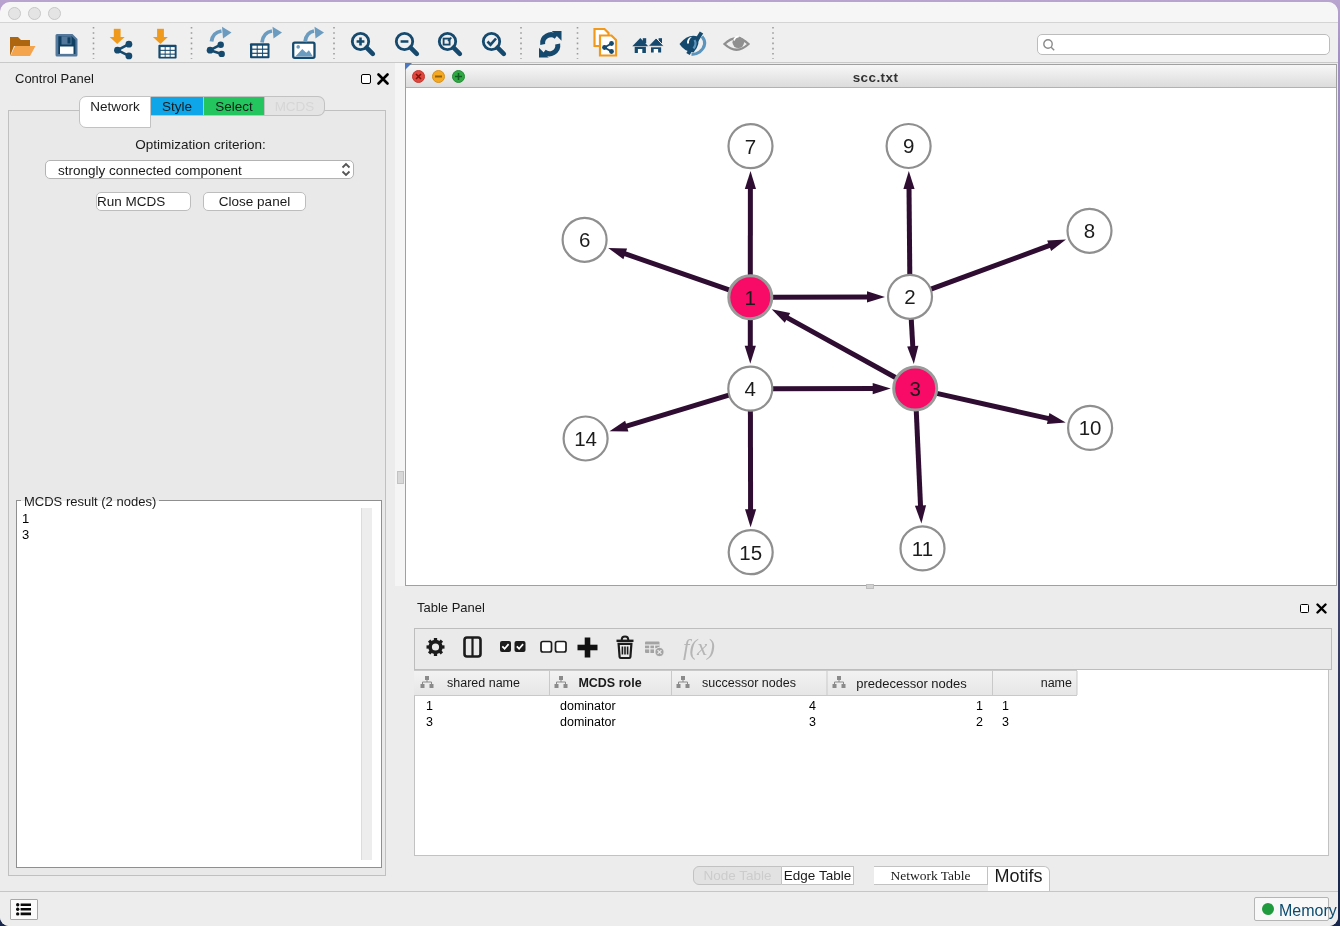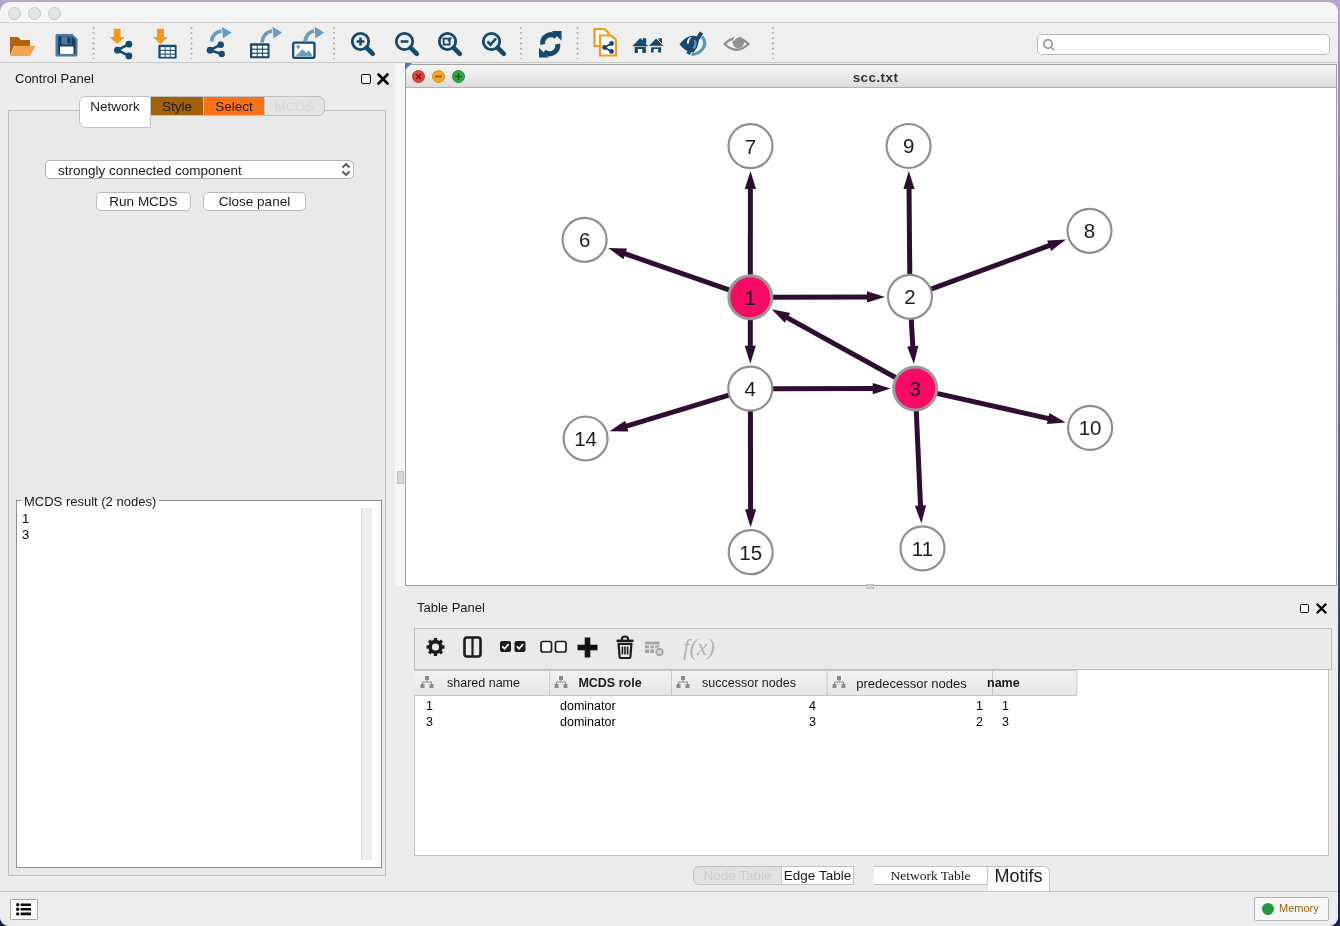--- a/index.html
+++ b/index.html
@@ -174,31 +174,32 @@
 <div class="abs" style="left:0;top:63px;width:395px;height:829px;background:#ececec;"></div>
 <div class="abs ttext" style="left:15px;top:71px;font-size:13px;">Control Panel</div>
 <div class="abs" style="left:361px;top:74px;width:8px;height:8px;border:1.6px solid #000;border-radius:2px;background:#fff;"></div>
 <svg class="abs" style="left:377px;top:73px;" width="12" height="12" viewBox="0 0 12 12">
  <path d="M1.5 1.5 L10.5 10.5 M10.5 1.5 L1.5 10.5" stroke="#000" stroke-width="2.6" stroke-linecap="round"></path>
 </svg>
 
 <div class="abs" style="left:8px;top:110px;width:378px;height:766px;background:#e9e9e9;border:1px solid #c0c0c0;box-sizing:border-box;"></div>
 
 <div class="abs ttext" style="left:79px;top:96px;width:72px;height:32px;background:#fff;border:1px solid #c2c2c2;border-radius:7px 0 0 7px;box-sizing:border-box;font-size:13.5px;line-height:20px;text-align:center;">Network</div>
-<div class="abs ttext" style="left:151px;top:96px;width:53px;height:20px;background:#a16207;border:1px solid #c2c2c2;border-left:none;box-sizing:border-box;font-size:13.5px;line-height:20px;text-align:center;">Style</div>
-<div class="abs ttext" style="left:204px;top:96px;width:61px;height:20px;background:#f97316;border:1px solid #c2c2c2;border-left:none;box-sizing:border-box;font-size:13.5px;line-height:20px;text-align:center;">Select</div>
+<div class="abs ttext" style="left:151px;top:96px;width:53px;height:20px;background:#0ea5e9;border:1px solid #c2c2c2;border-left:none;box-sizing:border-box;font-size:13.5px;line-height:20px;text-align:center;">Style</div>
+<div class="abs ttext" style="left:204px;top:96px;width:61px;height:20px;background:#22c55e;border:1px solid #c2c2c2;border-left:none;box-sizing:border-box;font-size:13.5px;line-height:20px;text-align:center;">Select</div>
 <div class="abs" style="left:265px;top:96px;width:60px;height:20px;background:#e4e4e4;border:1px solid #c2c2c2;border-left:none;border-radius:0 7px 7px 0;box-sizing:border-box;font-size:13.5px;line-height:20px;text-align:center;color:#d6d6d6;">MCDS</div>
 
+<div class="abs ttext" style="left:11px;top:137px;width:379px;text-align:center;font-size:13.5px;">Optimization criterion:</div>
 <div class="abs" style="left:45px;top:160px;width:309px;height:19px;background:#fff;border:1px solid #b3b3b3;border-radius:5px;box-sizing:border-box;"></div>
 <div class="abs ttext" style="left:58px;top:163px;font-size:13.5px;">strongly connected component</div>
 <svg class="abs" style="left:339px;top:162px;" width="14" height="15" viewBox="0 0 14 15">
  <path d="M3.5 5.5 L7 2 L10.5 5.5" fill="none" stroke="#555" stroke-width="1.8"></path>
  <path d="M3.5 9.5 L7 13 L10.5 9.5" fill="none" stroke="#555" stroke-width="1.8"></path>
 </svg>
-<div class="btnish ttext" style="left:96px;top:192px;width:95px;height:19px;font-size:13.5px;line-height:17px;text-align:center;">Run MCDS</div>
+<div class="btnish ttext" style="left:96px;top:192px;width:95px;height:19px;font-size:13.5px;line-height:17px;text-align:left;">Run MCDS</div>
 <div class="btnish ttext" style="left:203px;top:192px;width:103px;height:19px;font-size:13.5px;line-height:17px;text-align:center;">Close panel</div>
 
 <div class="abs" style="left:16px;top:500px;width:366px;height:368px;background:#fff;border:1px solid #8f8f8f;box-sizing:border-box;"></div>
 <div class="abs" style="left:361px;top:508px;width:11px;height:352px;background:#ededed;border-left:1px solid #dcdcdc;box-sizing:border-box;"></div>
 <div class="abs ttext" style="left:21px;top:493.5px;font-size:13px;padding:0 3px;background:linear-gradient(to bottom,#e9e9e9 50%,#ffffff 50%);">MCDS result (2 nodes)</div>
 <div class="abs" style="left:22px;top:511px;font-size:13px;line-height:16px;color:#000;">1<br>3</div>
 <div class="abs" style="left:395px;top:63px;width:10px;height:523px;background:#f5f5f5;"></div>
 
 <div class="abs" style="left:397px;top:471px;width:7px;height:13px;background:#d8d8d8;border:1px solid #c2c2c2;box-sizing:border-box;"></div>
 
@@ -362,21 +363,21 @@
     <path d="M427 680 v2 M422.5 684 v-2 h9 v2" fill="none"></path>
     <path d="M561 680 v2 M556.5 684 v-2 h9 v2" fill="none"></path>
     <path d="M683 680 v2 M678.5 684 v-2 h9 v2" fill="none"></path>
     <path d="M839 680 v2 M834.5 684 v-2 h9 v2" fill="none"></path>
   </g>
 </svg>
 <div class="abs ttext" style="left:428px;top:676px;width:111px;text-align:center;font-size:12.5px;">shared name</div>
 <div class="abs ttext" style="left:560px;top:676px;width:100px;text-align:center;font-size:12.5px;font-weight:bold;">MCDS role</div>
 <div class="abs ttext" style="left:694px;top:676px;width:110px;text-align:center;font-size:12.5px;">successor nodes</div>
 <div class="abs ttext" style="left:846px;top:676px;width:131px;text-align:center;font-size:13px;">predecessor nodes</div>
-<div class="abs ttext" style="left:987px;top:676px;width:85px;text-align:left;font-size:12.5px;font-weight:bold;">name</div>
+<div class="abs ttext" style="left:987px;top:676px;width:85px;text-align:right;font-size:12.5px;">name</div>
 
 <div class="abs" style="left:426px;top:698.5px;font-size:12.5px;color:#000;">1</div>
 <div class="abs" style="left:560px;top:698.5px;font-size:12.5px;color:#000;">dominator</div>
 <div class="abs" style="left:716px;top:698.5px;width:100px;text-align:right;font-size:12.5px;color:#000;">4</div>
 <div class="abs" style="left:883px;top:698.5px;width:100px;text-align:right;font-size:12.5px;color:#000;">1</div>
 <div class="abs" style="left:1002px;top:698.5px;font-size:12.5px;color:#000;">1</div>
 <div class="abs" style="left:426px;top:714.5px;font-size:12.5px;color:#000;">3</div>
 <div class="abs" style="left:560px;top:714.5px;font-size:12.5px;color:#000;">dominator</div>
 <div class="abs" style="left:716px;top:714.5px;width:100px;text-align:right;font-size:12.5px;color:#000;">3</div>
 <div class="abs" style="left:883px;top:714.5px;width:100px;text-align:right;font-size:12.5px;color:#000;">2</div>
@@ -396,15 +397,15 @@
           <circle cx="1.7" cy="10.9" r="1.7"></circle>
         </g>
   <g stroke="#0a0a0a" stroke-width="2.6">
           <line x1="4.6" y1="1.7" x2="15" y2="1.7"></line>
           <line x1="4.6" y1="6.3" x2="15" y2="6.3"></line>
           <line x1="4.6" y1="10.9" x2="15" y2="10.9"></line>
         </g>
 </svg>
 <div class="abs" style="left:1254px;top:897px;width:75px;height:24px;background:#f8f8f8;border:1px solid #b5b5b5;border-radius:2px;box-sizing:border-box;"></div>
 <div class="abs" style="left:1262px;top:903px;width:12px;height:12px;border-radius:50%;background:#1f9a3c;"></div>
-<div class="abs" style="left:1279px;top:902px;font-size:11px;color:#a16207;">Memory</div>
+<div class="abs" style="left:1279px;top:902px;font-size:16px;color:#0c4a6e;">Memory</div>
 </div>
   </div>
 
 </body></html>

